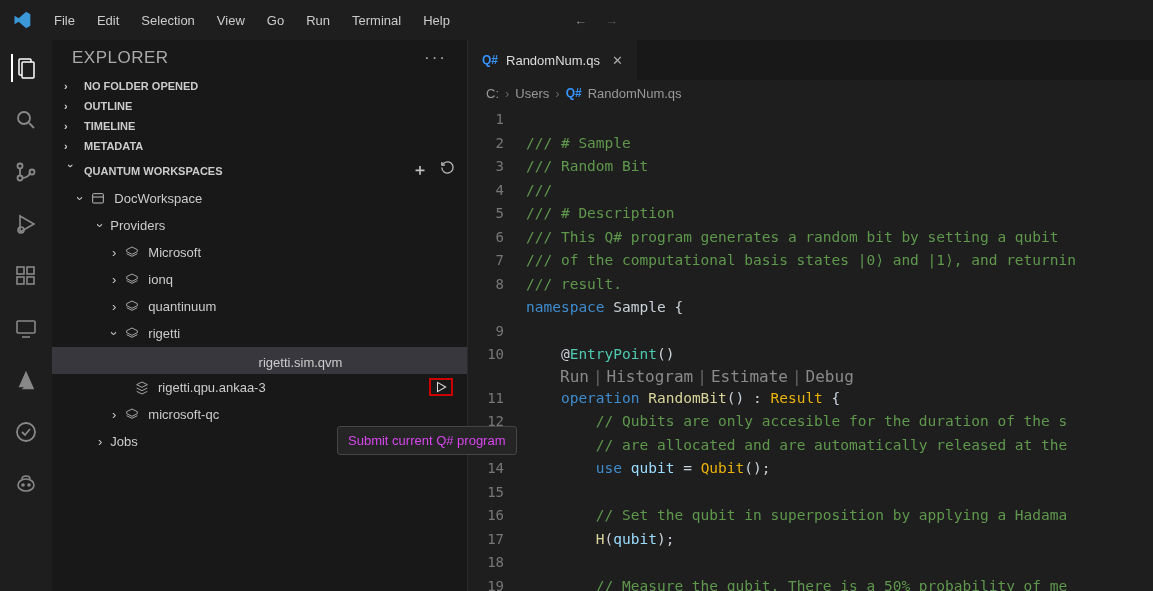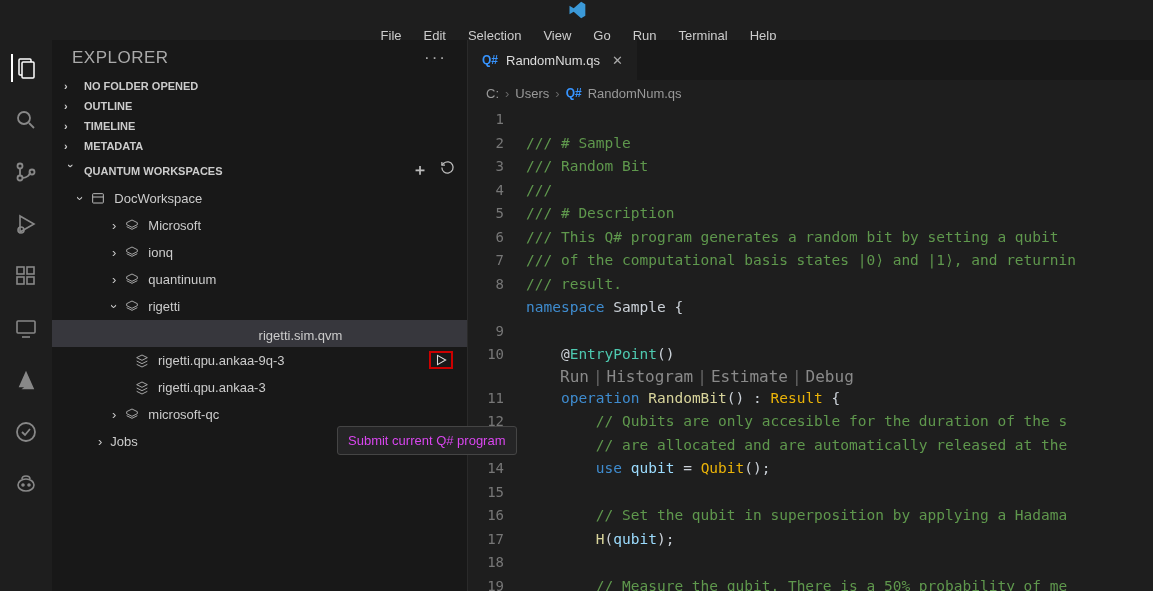--- a/index.html
+++ b/index.html
@@ -14,21 +14,20 @@
     display: flex;
     flex-direction: column;
   }
   .titlebar {
     height: 40px;
     display: flex;
     align-items: center;
     background: #1e1e1e;
     padding: 0 8px;
     gap: 4px;
-    flex-direction: column;
   }
   .titlebar .logo { width: 28px; display:flex; align-items:center; justify-content:center; }
   .menu { display: flex; gap: 2px; margin-left: 4px; }
   .menu-item { padding: 4px 10px; cursor: pointer; border-radius: 4px; }
   .nav-arrows { display: flex; gap: 18px; margin-left: 110px; color: #888; }
   .nav-arrows span { cursor: pointer; }
   .searchbox {
     flex: 1;
     margin-left: 20px;
     margin-right: 10px;
@@ -309,20 +308,24 @@
 
       <div class="tree-item depth1">
         <span style="transform:rotate(90deg);display:inline-block;">›</span>
         <svg width="16" height="16" viewBox="0 0 24 24" stroke="#bbb" stroke-width="1.5" fill="none">
             <rect x="4" y="4" width="16" height="14" rx="1"></rect>
             <line x1="4" y1="9" x2="20" y2="9"></line>
           </svg>
         <span>DocWorkspace</span>
       </div>
 
+      <div class="tree-item depth2">
+        <span style="transform:rotate(90deg);display:inline-block;">›</span>
+        <span>Providers</span>
+      </div>
 
       <div class="tree-item depth3">
         <span>›</span>
         <svg width="16" height="16" viewBox="0 0 24 24" stroke="#bbb" stroke-width="1.3" fill="none">
             <path d="M12 3l8 4v3l-8 4-8-4V7z"></path>
             <path d="M4 13l8 4 8-4"></path>
           </svg>
         <span>Microsoft</span>
       </div>
       <div class="tree-item depth3">
@@ -354,27 +357,20 @@
         <svg width="16" height="16" viewBox="0 0 24 24" stroke="#bbb" stroke-width="1.3" fill="none">
             <path d="M4 7l8-4 8 4-8 4z"></path>
             <path d="M4 12l8 4 8-4M4 17l8 4 8-4"></path>
           </svg>
         <span>rigetti.sim.qvm</span>
         <span class="submit-btn">
           <svg width="14" height="14" viewBox="0 0 24 24" stroke="#ddd" stroke-width="1.8" fill="none">
               <polygon points="6,4 20,12 6,20"></polygon>
             </svg>
         </span>
-      </div>
-      <div class="tree-item depth4">
-        <svg width="16" height="16" viewBox="0 0 24 24" stroke="#bbb" stroke-width="1.3" fill="none">
-            <path d="M4 7l8-4 8 4-8 4z"></path>
-            <path d="M4 12l8 4 8-4M4 17l8 4 8-4"></path>
-          </svg>
-        <span>rigetti.qpu.ankaa-9q-3</span>
       </div>
       <div class="tree-item depth4">
         <svg width="16" height="16" viewBox="0 0 24 24" stroke="#bbb" stroke-width="1.3" fill="none">
             <path d="M4 7l8-4 8 4-8 4z"></path>
             <path d="M4 12l8 4 8-4M4 17l8 4 8-4"></path>
           </svg>
         <span>rigetti.qpu.ankaa-3</span>
       </div>
 
       <div class="tree-item depth3">

